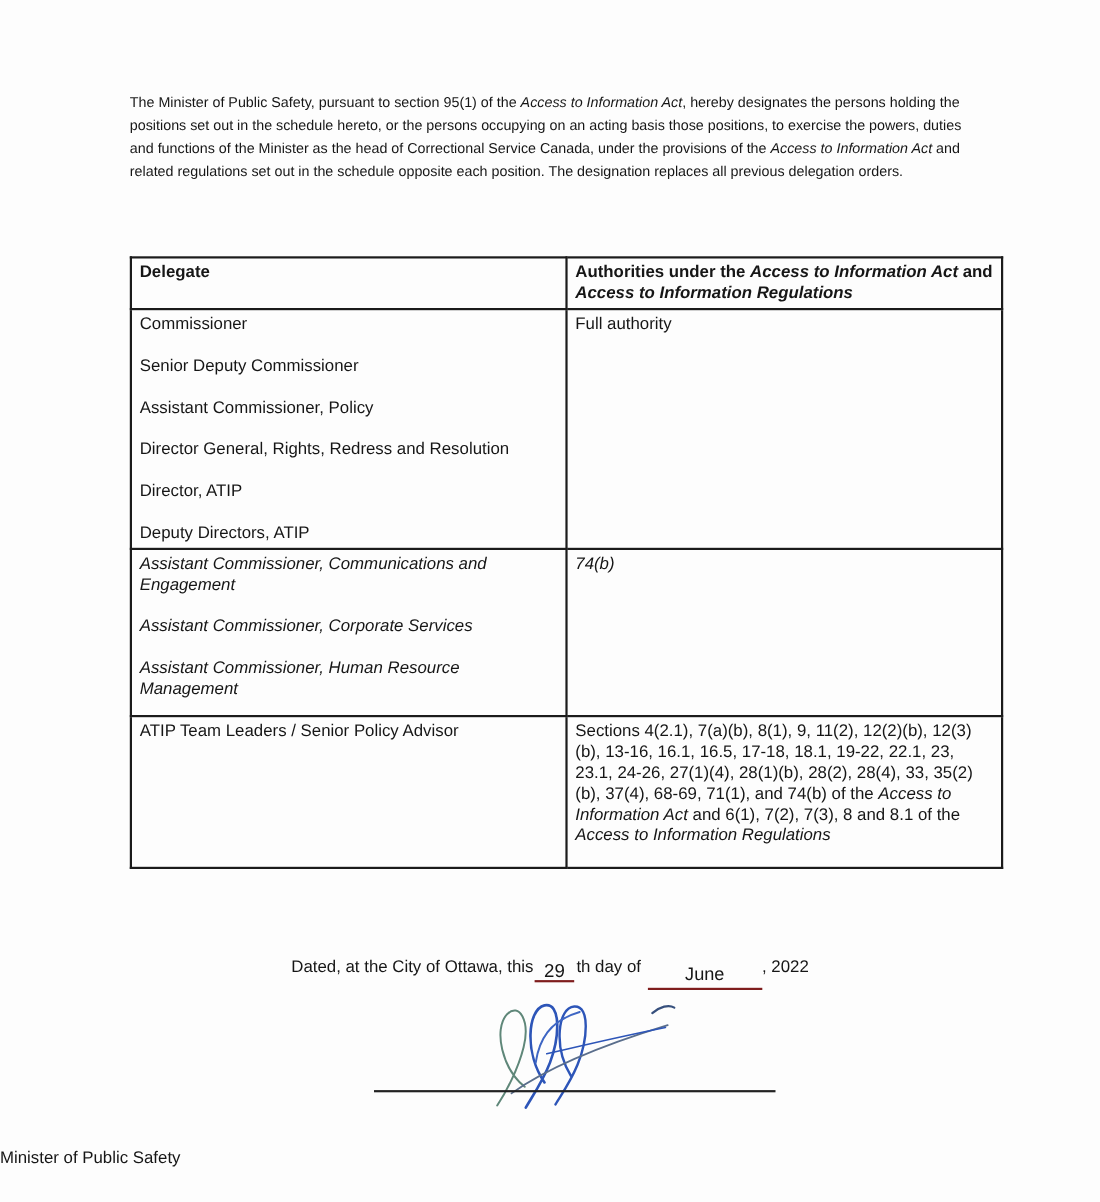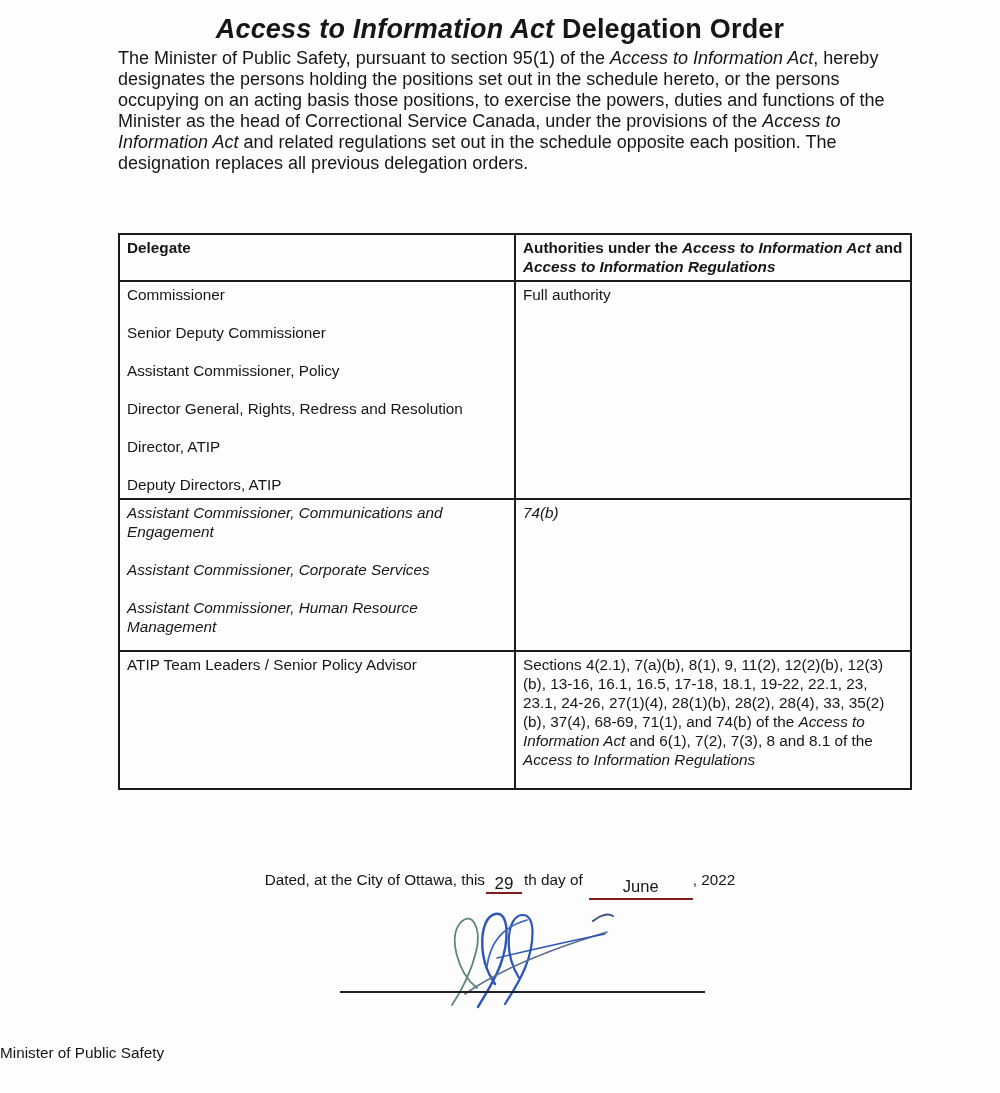--- a/index.html
+++ b/index.html
@@ -12,22 +12,22 @@
   .doc-blur { filter: blur(0.2px); }
 
   .title {
     position:absolute; top:14px; left:0; width:100%;
     text-align:center; font-size:27px; font-weight:bold; margin:0;
     letter-spacing:0.2px;
   }
   .title .i { font-style:italic; }
 
   .intro {
-    position:absolute; top:48px; left:118px; width:768px;
-    font-size:18px; line-height:21px; margin:0;
+    position:absolute; top:82px; left:118px; width:768px;
+    font-size:13px; line-height:21px; margin:0;
   }
   .i { font-style:italic; }
 
   table.delegation-table {
     position:absolute; top:233px; left:118px; width:760px;
     border-collapse:collapse; table-layout:fixed;
     font-size:15.3px; line-height:19px;
   }
   .delegation-table th, .delegation-table td {
     border:2px solid #1b1b1b; vertical-align:top; text-align:left;
@@ -67,21 +67,20 @@
   .sig-title {
     position:absolute; top:1044px; left:0; width:100%;
     text-align:left; font-size:15.3px;
   }
 </style>
 </head>
 <body>
 
 <div class="page doc-blur">
 
-  <h1 class="title"><span class="i">Access to Information Act</span><span> Delegation Order</span></h1>
 
   <p class="intro"><span>The Minister of Public Safety, pursuant to section 95(1) of the </span><span class="i">Access to Information Act</span><span>, hereby designates the persons holding the positions set out in the schedule hereto, or the persons occupying on an acting basis those positions, to exercise the powers, duties and functions of the Minister as the head of Correctional Service Canada, under the provisions of the </span><span class="i">Access to Information Act</span><span> and related regulations set out in the schedule opposite each position. The designation replaces all previous delegation orders.</span></p>
 
   <table class="delegation-table">
     <thead>
       <tr>
         <th class="col-delegate">Delegate</th>
         <th class="col-authority"><span>Authorities under the </span><span class="i">Access to Information Act</span><span> and </span><span class="i">Access to Information Regulations</span></th>
       </tr>
     </thead>

